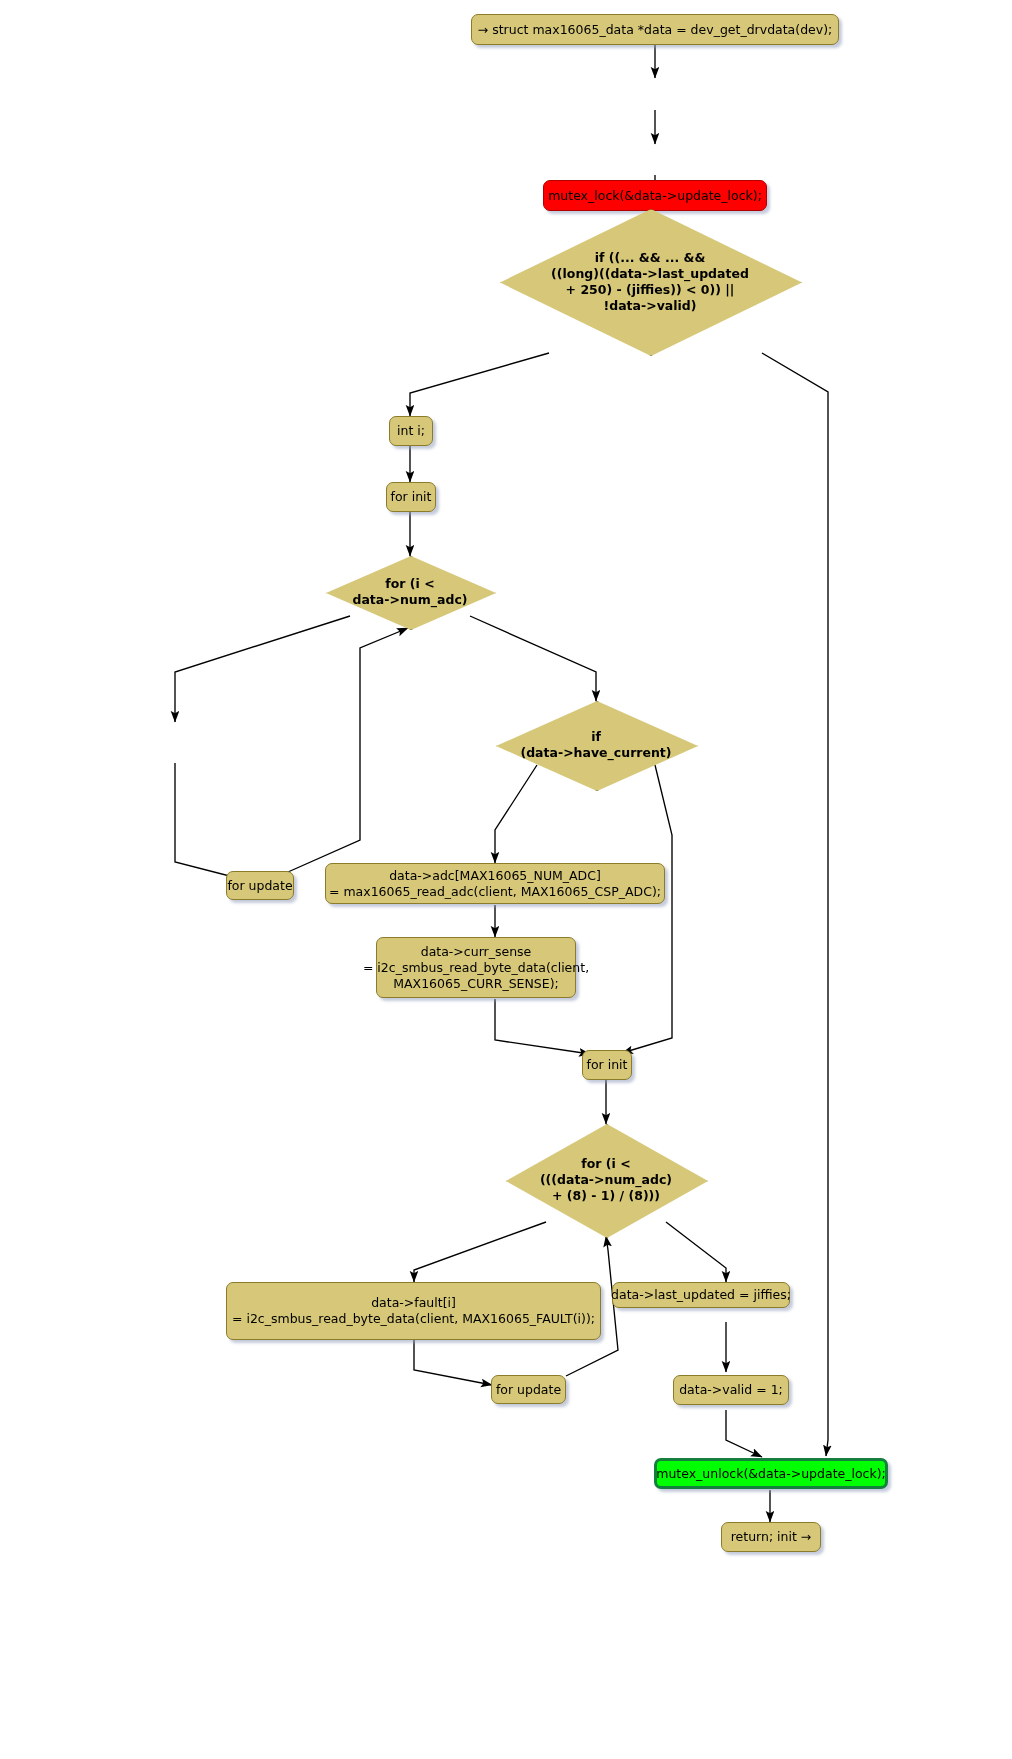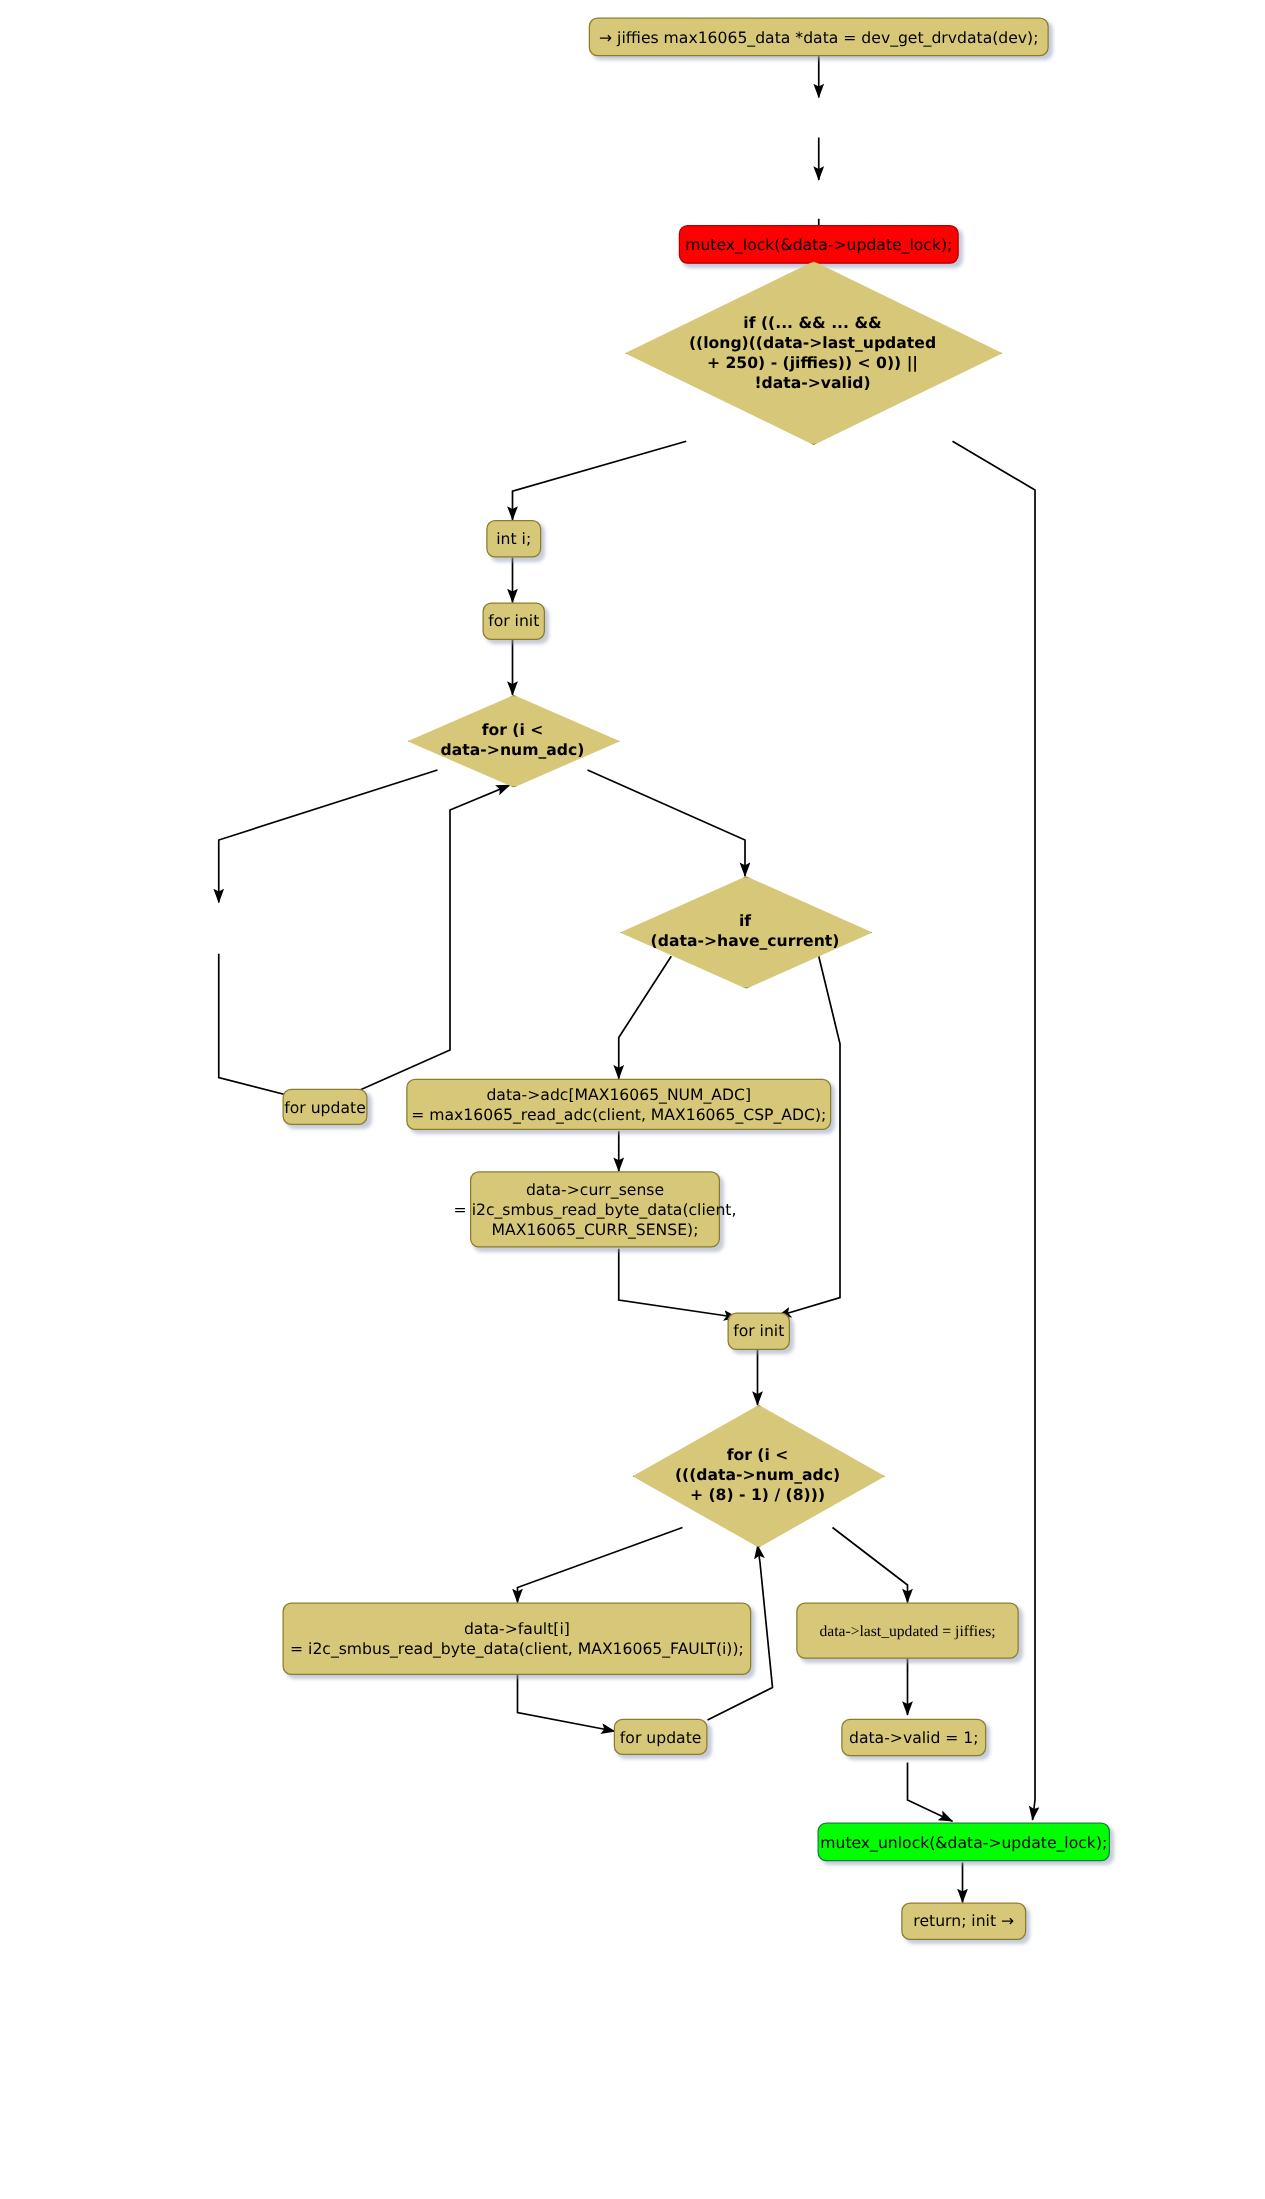--- a/index.html
+++ b/index.html
@@ -4,21 +4,21 @@
 <style>
   html,body{margin:0;padding:0;background:#ffffff;}
   body{font-family:"DejaVu Sans","Liberation Sans",sans-serif;}
   #canvas{position:relative;width:1012px;height:1759px;overflow:hidden;background:#ffffff;}
   svg#edges{position:absolute;left:0;top:0;width:1012px;height:1759px;pointer-events:none;}
   .node{position:absolute;box-sizing:border-box;display:flex;align-items:center;justify-content:center;
         text-align:center;color:#000000;font-size:12.5px;line-height:16px;white-space:pre;}
   .rect{background:#D6C878;border:1px solid #8C7C2A;border-radius:7px;
         box-shadow:3px 3px 3px rgba(150,160,190,0.55);}
   .rect.red{background:#FF0000;border:1px solid #B00000;}
-  .rect.green{background:#00FF00;border:1px solid #15803d;text-align:right;}
+  .rect.green{background:#00FF00;border:3px solid #15803d;text-align:right;}
   .diamond{background:transparent;border:none;box-shadow:none;}
   .diamond .dshape{position:absolute;left:0;top:0;width:100%;height:100%;
         background:#D6C878;border:1px solid #8C7C2A;
         clip-path:polygon(50% 0,100% 50%,50% 100%,0 50%);
         filter:drop-shadow(3px 3px 2px rgba(150,160,190,0.55));}
   .diamond .dtext{position:relative;z-index:2;width:100%;text-align:center;font-weight:bold;}
   .ntext{position:relative;z-index:2;padding:0 8px;}
 </style>
 </head>
 <body>
@@ -75,21 +75,21 @@
 
       <path d="M726,1410 L726,1440 L762,1457"></path>
 
       <path d="M762,353 L828,392 L828,1440 L826,1456"></path>
 
       <path d="M770,1490 L770,1522"></path>
     </g>
   </svg>
 
   <div class="node rect" style="left:471px;top:14px;width:368px;height:31px;">
-    <span class="ntext">→ jiffies max16065_data *data = dev_get_drvdata(dev);</span>
+    <span class="ntext">→ struct max16065_data *data = dev_get_drvdata(dev);</span>
   </div>
 
 
   <div class="node rect red" style="left:543px;top:144px;width:224px;height:31px;margin-top:36px;">
     <span class="ntext">mutex_lock(&amp;data-&gt;update_lock);</span>
   </div>
 
   <div class="node diamond" style="left:500px;top:209px;width:300px;height:145px;">
     <span class="dshape"></span>
     <span class="dtext">if ((... &amp;&amp; ... &amp;&amp;
@@ -147,21 +147,21 @@
 
   <div class="node rect" style="left:226px;top:1282px;width:375px;height:58px;">
     <span class="ntext">data-&gt;fault[i]
 = i2c_smbus_read_byte_data(client, MAX16065_FAULT(i));</span>
   </div>
 
   <div class="node rect" style="left:491px;top:1375px;width:75px;height:29px;">
     <span class="ntext">for update</span>
   </div>
 
-  <div class="node rect" style="left:637px;top:1282px;width:178px;height:45px;font-family:Liberation Serif, serif;">
+  <div class="node rect" style="left:612px;top:1282px;width:178px;height:26px;">
     <span class="ntext">data-&gt;last_updated = jiffies;</span>
   </div>
 
   <div class="node rect" style="left:673px;top:1375px;width:116px;height:30px;">
     <span class="ntext">data-&gt;valid = 1;</span>
   </div>
 
   <div class="node rect green" style="left:654px;top:1458px;width:234px;height:31px;">
     <span class="ntext">mutex_unlock(&amp;data-&gt;update_lock);</span>
   </div>

